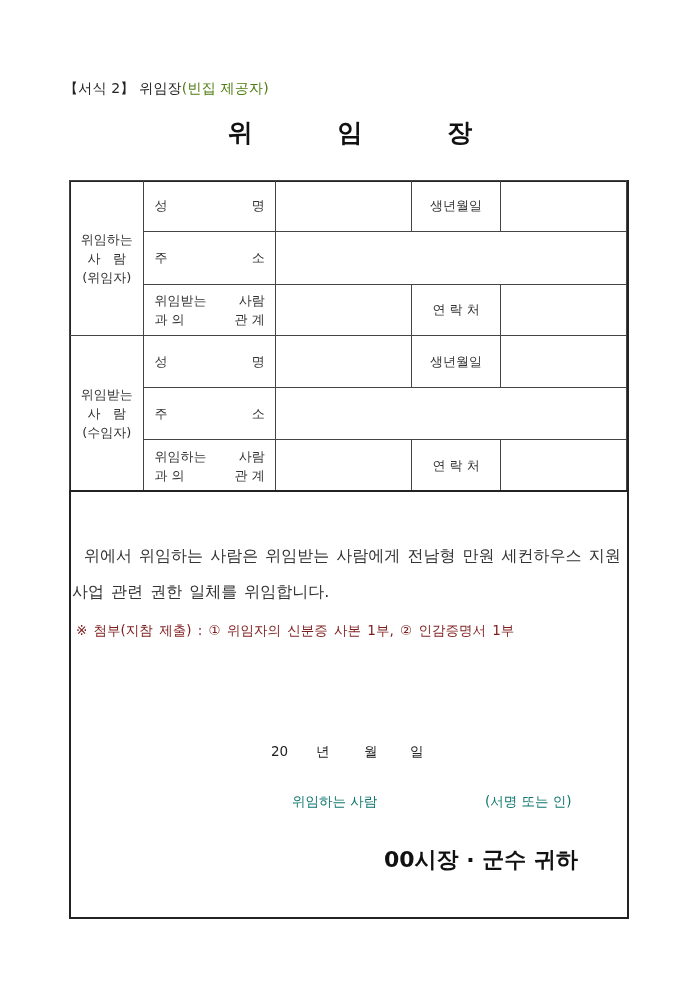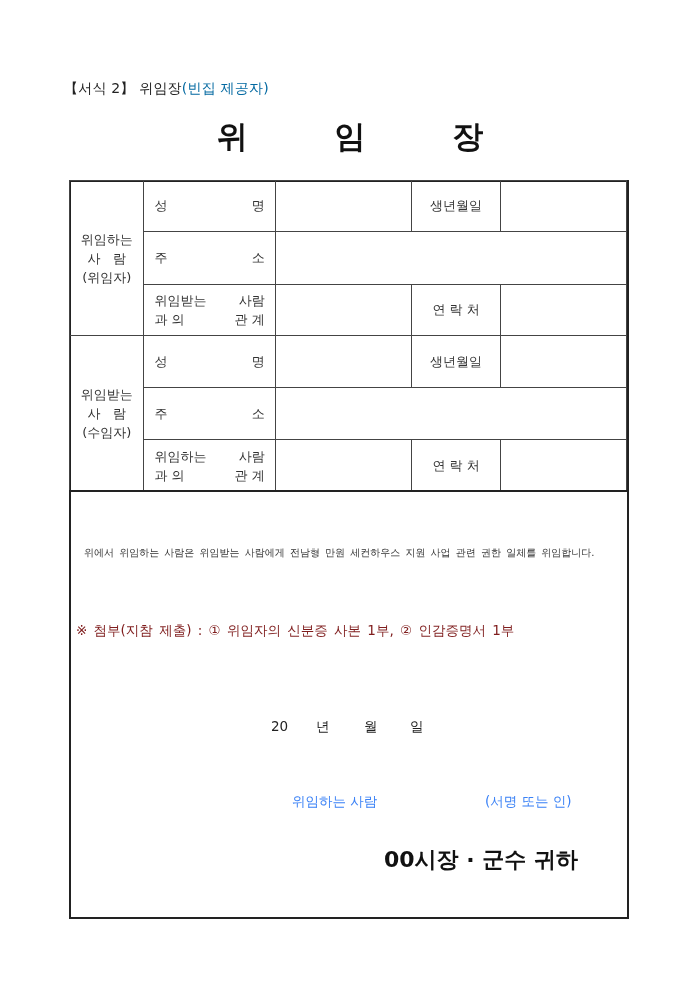--- a/index.html
+++ b/index.html
@@ -5,24 +5,24 @@
   html, body { margin:0; padding:0; }
   body {
     width:700px; height:990px; background:#ffffff; position:relative;
     font-family:"DejaVu Sans", "Liberation Sans", sans-serif; color:#222;
     overflow:hidden;
   }
   .form-label {
     position:absolute; left:64px; top:80px; font-size:14px; color:#222;
     letter-spacing:0.2px;
   }
-  .form-label .blue { color:#0369a1; }
+  .form-label .blue { color:#4d7c0f; }
   .doc-title {
     position:absolute; left:0; width:700px; top:116px; text-align:center;
-    font-size:31px; font-weight:bold; color:#111;
+    font-size:25px; font-weight:bold; color:#111;
   }
   .doc-title span { display:inline-block; margin:0 38px; }
 
   .frame {
     position:absolute; left:69px; top:180px; width:556px; height:735px;
     border:2px solid #222; box-sizing:content-box;
   }
   table.grid {
     position:absolute; left:69px; top:180px; border-collapse:collapse;
     width:558px;
@@ -36,31 +36,31 @@
   .c-val { width:141px; }
   .c-sub { width:92px; text-align:center;margin-left:10px; }
   .c-val2 { width:130px; }
   .spread { display:flex; justify-content:space-between; }
   .two-line { line-height:19px; }
   .two-line div { display:flex; justify-content:space-between; }
   .sec-top td { border-top:2px solid #222; }
 
   .body-text {
     position:absolute; left:72px; top:538px; width:550px;
-    font-size:10px; line-height:30px; color:#333; word-spacing:2px;
+    font-size:16px; line-height:36px; color:#333; word-spacing:2px;
   }
   .attach {
     position:absolute; left:76px; top:622px; font-size:13.5px; color:#7f1d1d;
     word-spacing:2px;
   }
   .date-line {
-    position:absolute; top:718px; font-size:13.5px; color:#222;
+    position:absolute; top:743px; font-size:13.5px; color:#222;
   }
   .signer {
-    position:absolute; top:793px; font-size:13.5px; color:#3b82f6;
+    position:absolute; top:793px; font-size:13.5px; color:#0f766e;
   }
   .recipient {
     position:absolute; left:384px; top:845px; font-size:22px; font-weight:bold; color:#111;
   }
 </style>
 </head>
 <body>
 
 <div class="form-label">
   <span>【서식 2】</span>

